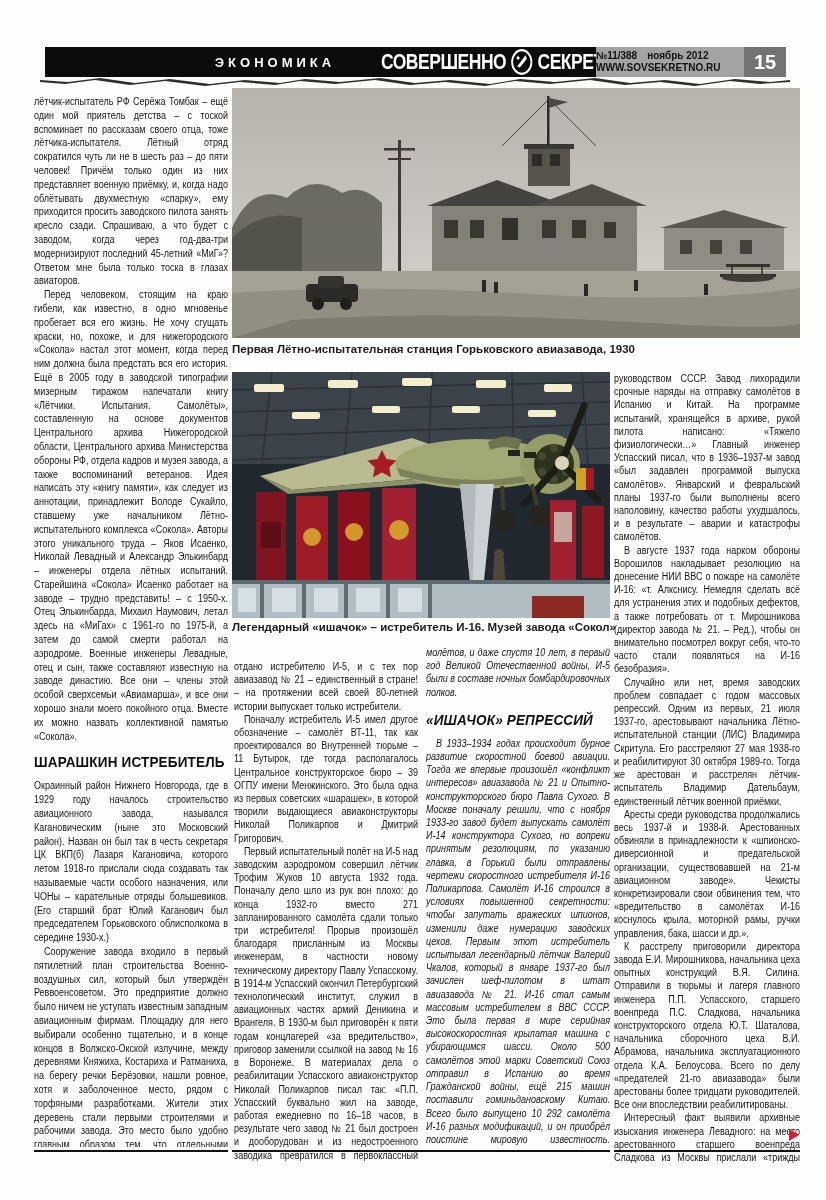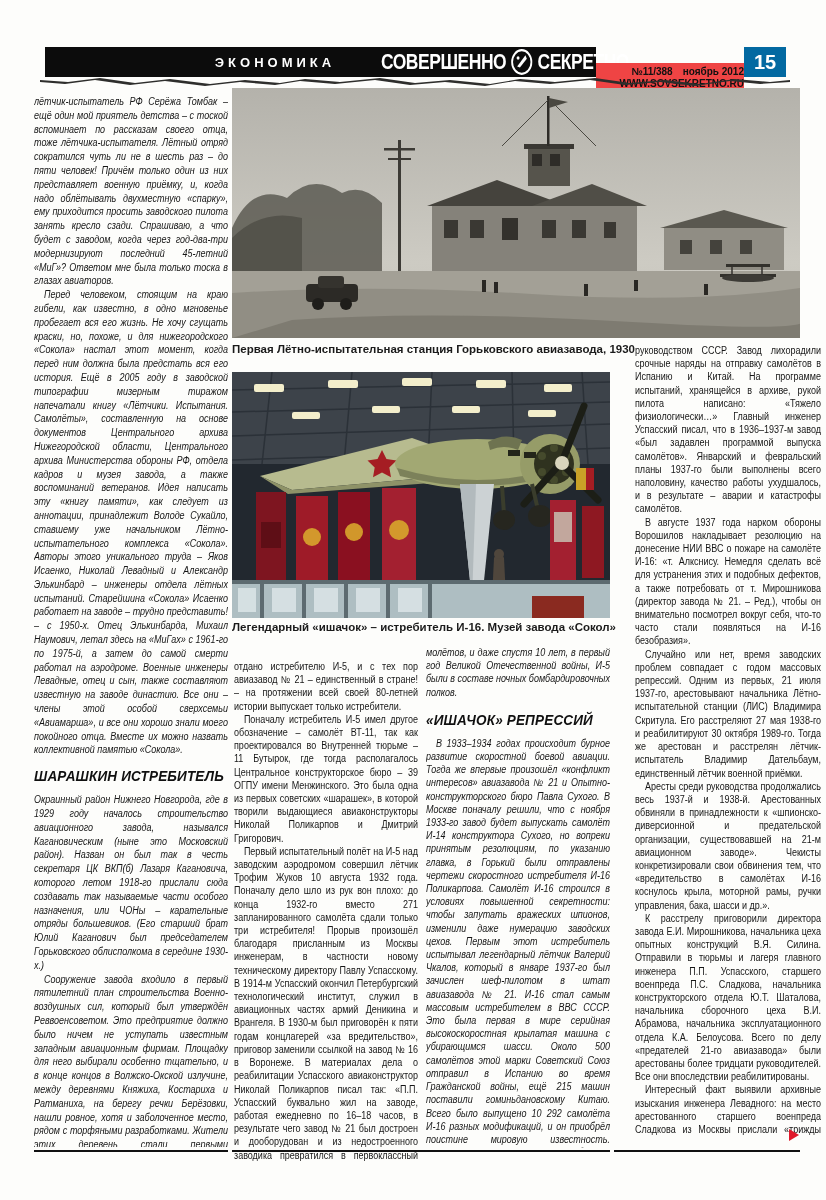--- a/index.html
+++ b/index.html
@@ -8,44 +8,44 @@
   .page { position:relative; width:826px; height:1200px; margin:0 auto; background:#fdfdfb; overflow:hidden; }
 
   
   .hdr-bar { position:absolute; left:45px; top:47px; width:741px; height:30px;padding-left:48px; }
   .hdr-black { position:absolute; left:0; top:0; width:551px; height:30px; background:#0c0c0c; }
   .hdr-section { position:absolute; left:150px; top:8px; width:160px; text-align:center;
                  color:#ffffff; font-size:13px; font-weight:bold; letter-spacing:4px; }
   .hdr-logo { position:absolute; left:336px; top:0; height:30px; display:flex; align-items:center; gap:5px;
               color:#ffffff; font-weight:bold; font-size:19px; letter-spacing:-0.5px;
               transform:scale(0.92,1.12); transform-origin:left center; white-space:nowrap; }
-  .hdr-info { position:absolute; left:551px; top:16px; width:148px; height:30px; background:#ef4444;
-              display:flex; flex-direction:column; justify-content:center; align-items:flex-end;
+  .hdr-info { position:absolute; left:551px; top:0; width:148px; height:30px; background:#a3a3a3;
+              display:flex; flex-direction:column; justify-content:center; align-items:flex-start;
               font-size:10px; font-weight:bold; line-height:12px; color:#111; }
   .hdr-info .l1 { display:flex; gap:10px; }
-  .hdr-page { position:absolute; left:699px; top:0; width:42px; height:30px; background:#0369a1;
+  .hdr-page { position:absolute; left:699px; top:0; width:42px; height:30px; background:#737373;
               color:#fff; font-size:20px; font-weight:bold; display:flex; align-items:center; justify-content:center; }
   .torn { position:absolute; left:40px; top:76px; }
 
   
   .photo1 { position:absolute; left:232px; top:88px; width:568px; height:250px; }
   .photo2 { position:absolute; left:232px; top:372px; width:378px; height:246px; }
   .caption { position:absolute; font-size:11.5px; font-weight:bold; color:#1b1b1b; }
   .cap1 { left:232px; top:343px; width:420px; }
   .cap2 { left:232px; top:621px; width:400px; }
 
   
   .col { position:absolute; overflow:hidden; }
   .col-inner { width:111.1%; transform:scaleX(0.9); transform-origin:0 0;
                font-size:10px; line-height:13.2px; text-align:justify; hyphens:auto; color:#161616; }
-  .col1 { left:34px;  top:95px;  width:194px; height:1052px;font-style:italic; }
+  .col1 { left:34px;  top:95px;  width:194px; height:1052px; }
   .col1 .col-inner { line-height:13.8px; }
   .col2 { left:234px; top:660px; width:184px; height:502px; }
   .col3 { left:426px; top:646px; width:184px; height:502px;font-style:italic; }
-  .col4 { left:614px; top:344px; width:186px; height:792px;margin-left:21px; }
+  .col4 { left:614px; top:372px; width:186px; height:792px; }
   .p-ind { text-indent:11px; }
   .sec-head { font-size:15px; font-weight:bold; letter-spacing:0.2px; color:#101010;
               text-align:left; margin:10px 0 9px; line-height:17px; }
   .col3 .sec-head { margin:12px 0 9px; }
 
   
   .rule { position:absolute; top:1150px; height:2px; background:#111; }
   .rule-c1 { left:34px;  width:194px; }
   .rule-c23 { left:232px; width:378px; }
   .rule-c4 { left:614px; width:186px; }

